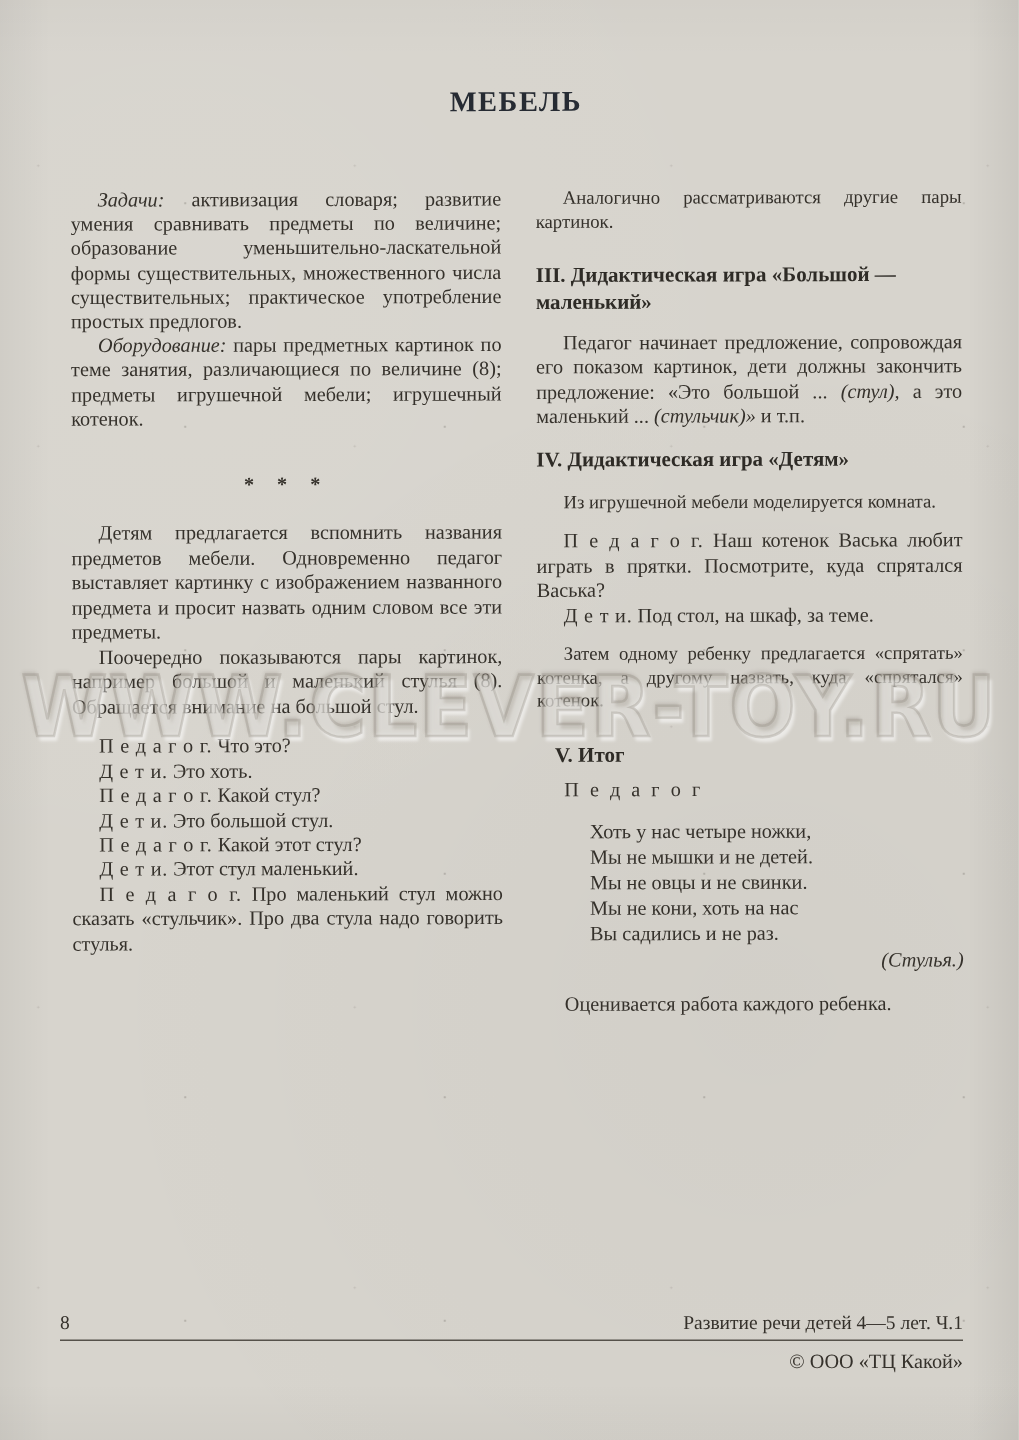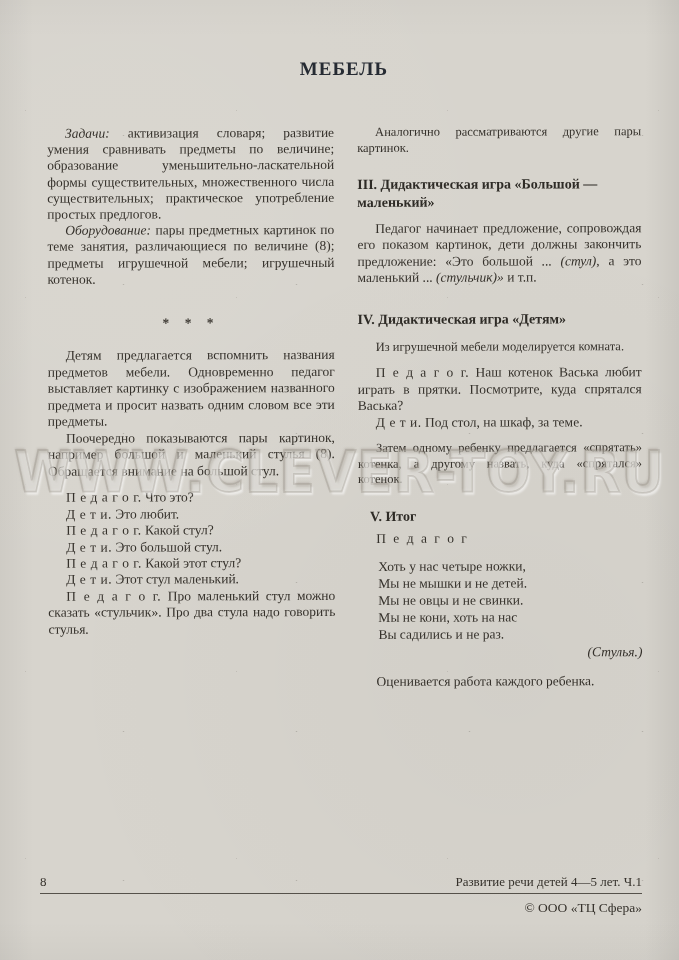--- a/index.html
+++ b/index.html
@@ -60,25 +60,25 @@
     text-align:left;line-height:1.3;
   }
   .h-i{margin:0 0 6px 0;}
   .h-ii{margin:16px 0 9px 0;}
   .h-iii{margin:0 0 8px 0;}
   .h-iv{margin:0 0 11px 0;}
   .h-v{margin:0 0 5px 12px;}
   .dlg p{text-indent:18px;}
   .speaker{letter-spacing:.5px;}
   .mb10{margin-bottom:10px;}
-  .mb16{margin-bottom:24px;}
+  .mb16{margin-bottom:12px;}
   .mb20{margin-bottom:20px;}
   .speaker-line{text-indent:18px;letter-spacing:2px;margin:0 0 10px 0;text-align:left;}
   .poem{margin:0 0 0 20px;}
-  .poem div{line-height:1.27;text-align:left;}
+  .poem div{line-height:1.27;text-align:left;margin-left:15px;}
   .poem-answer{font-style:italic;margin:2px 0 0 130px;text-align:right;text-indent:0;}
   .closing{margin-top:12px;}
   .watermark{
     position:absolute;left:0;right:0;top:443px;
     text-align:center;
     font-family:"DejaVu Sans","Liberation Sans",sans-serif;
     font-weight:bold;
     font-size:51px;
     letter-spacing:1px;
     color:rgba(203,199,191,0.38);
@@ -115,21 +115,21 @@
       <p class="lead"><span class="ital">Оборудование:</span><span> пары предметных картинок по теме занятия, различающиеся по величине (8); предметы игрушечной мебели; игрушечный котенок.</span></p>
 
       <div class="stars">* * *</div>
 
       <p>Детям предлагается вспомнить названия предметов мебели. Одновременно педагог выставляет картинку с изображением названного предмета и просит назвать одним словом все эти предметы.</p>
 
       <p class="mb10">Поочередно показываются пары картинок, например большой и маленький стулья (8). Обращается внимание на большой стул.</p>
 
       <div class="dlg">
         <p><span class="speaker">П е д а г о г.</span> <span>Что это?</span></p>
-        <p><span class="speaker">Д е т и.</span> <span>Это любит.</span></p>
+        <p><span class="speaker">Д е т и.</span> <span>Это хоть.</span></p>
         <p><span class="speaker">П е д а г о г.</span> <span>Какой стул?</span></p>
         <p><span class="speaker">Д е т и.</span> <span>Это большой стул.</span></p>
         <p><span class="speaker">П е д а г о г.</span> <span>Какой этот стул?</span></p>
         <p><span class="speaker">Д е т и.</span> <span>Этот стул маленький.</span></p>
         <p><span class="speaker">П е д а г о г.</span> <span>Про маленький стул можно сказать «стульчик». Про два стула надо говорить стулья.</span></p>
       </div>
     </div>
 
     <div class="col col-right">
       <p class="note mb20">Аналогично рассматриваются другие пары картинок.</p>
@@ -165,14 +165,14 @@
   </div>
 </div>
 
 <div class="watermark">WWW.CLEVER-TOY.RU</div>
 
 <div class="footer">
   <div class="footer-top">
     <span>8</span>
     <span>Развитие речи детей 4—5 лет. Ч.1</span>
   </div>
-  <div class="footer-bottom">© ООО «ТЦ Сфера»</div>
+  <div class="footer-bottom">© ООО «ТЦ Какой»</div>
 </div>
 
 </body></html>

